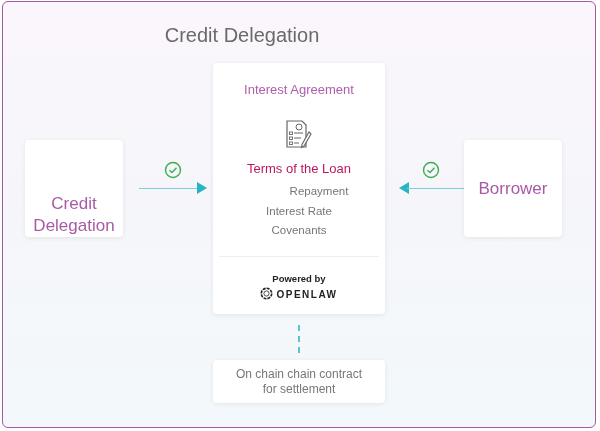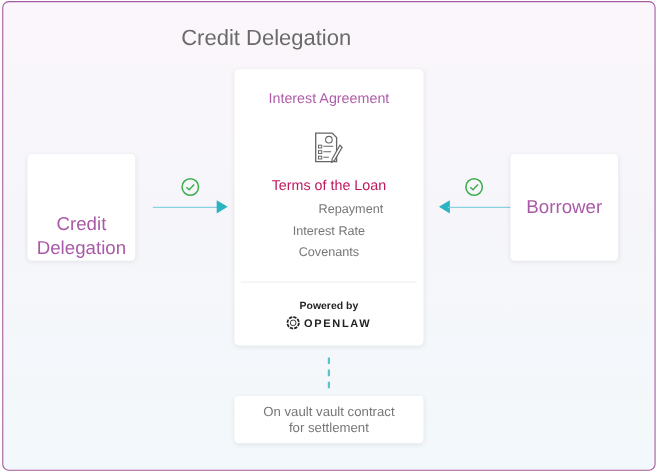--- a/index.html
+++ b/index.html
@@ -88,16 +88,16 @@
 </svg>
 
 <div class="card side borrower">
   <span>Borrower</span>
 </div>
 
 <div class="dashed"></div>
 
 <div class="card vault">
   <div>
-    <div>On vault vault contract</div>
+    <div>On chain chain contract</div>
     <div>for settlement</div>
   </div>
 </div>
 
 </body></html>

